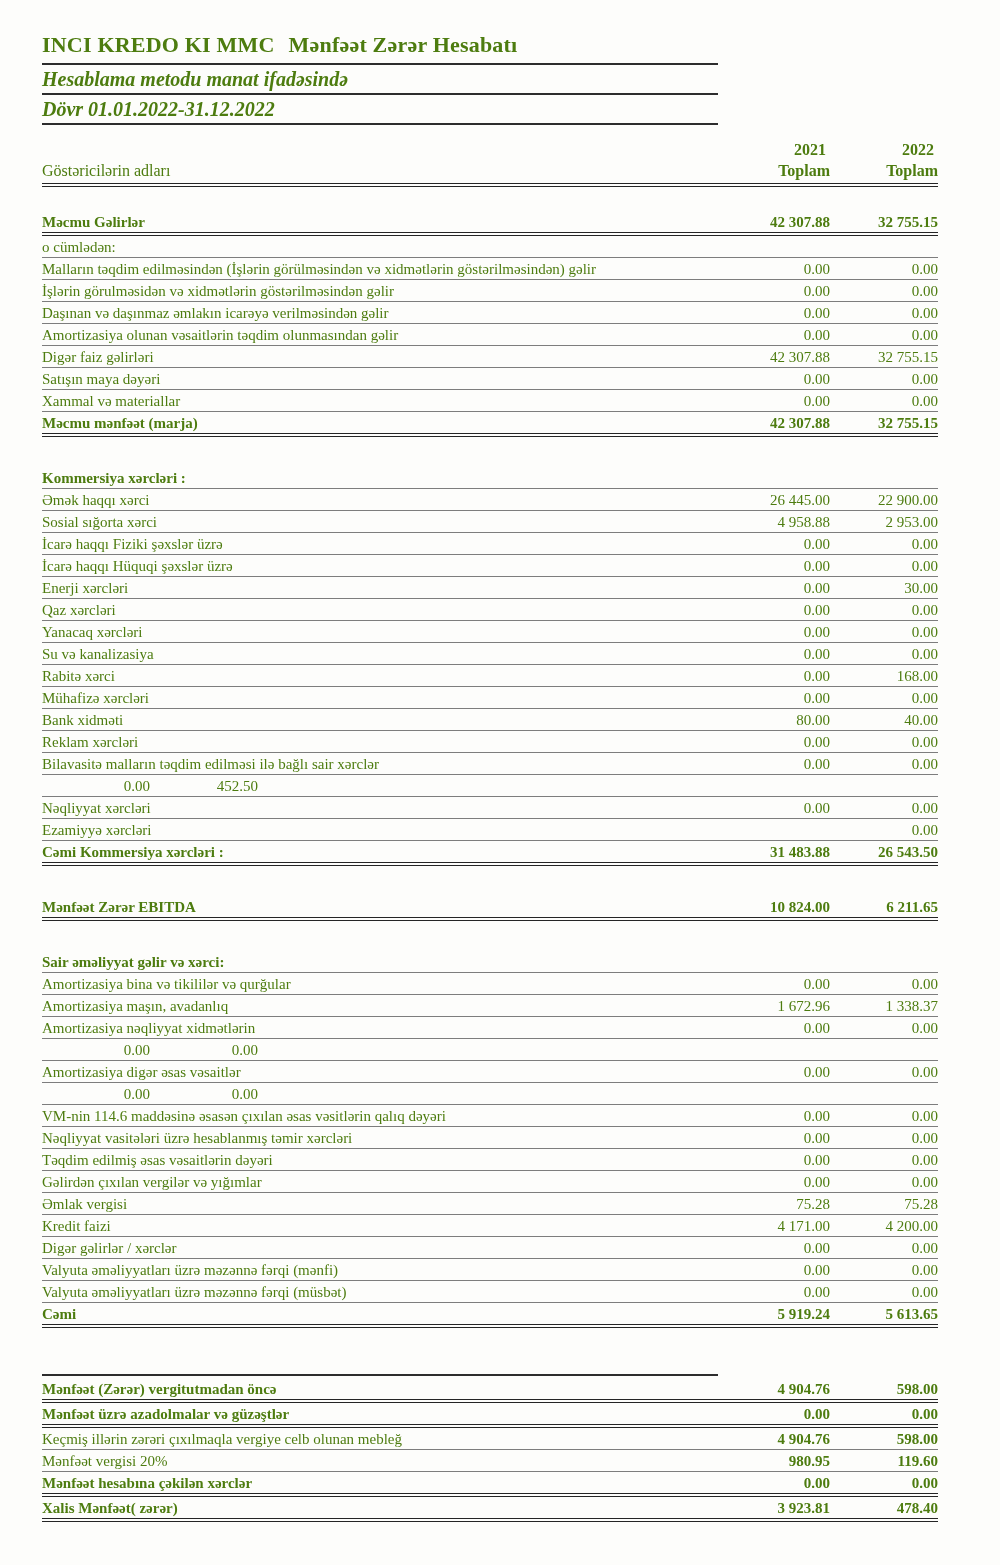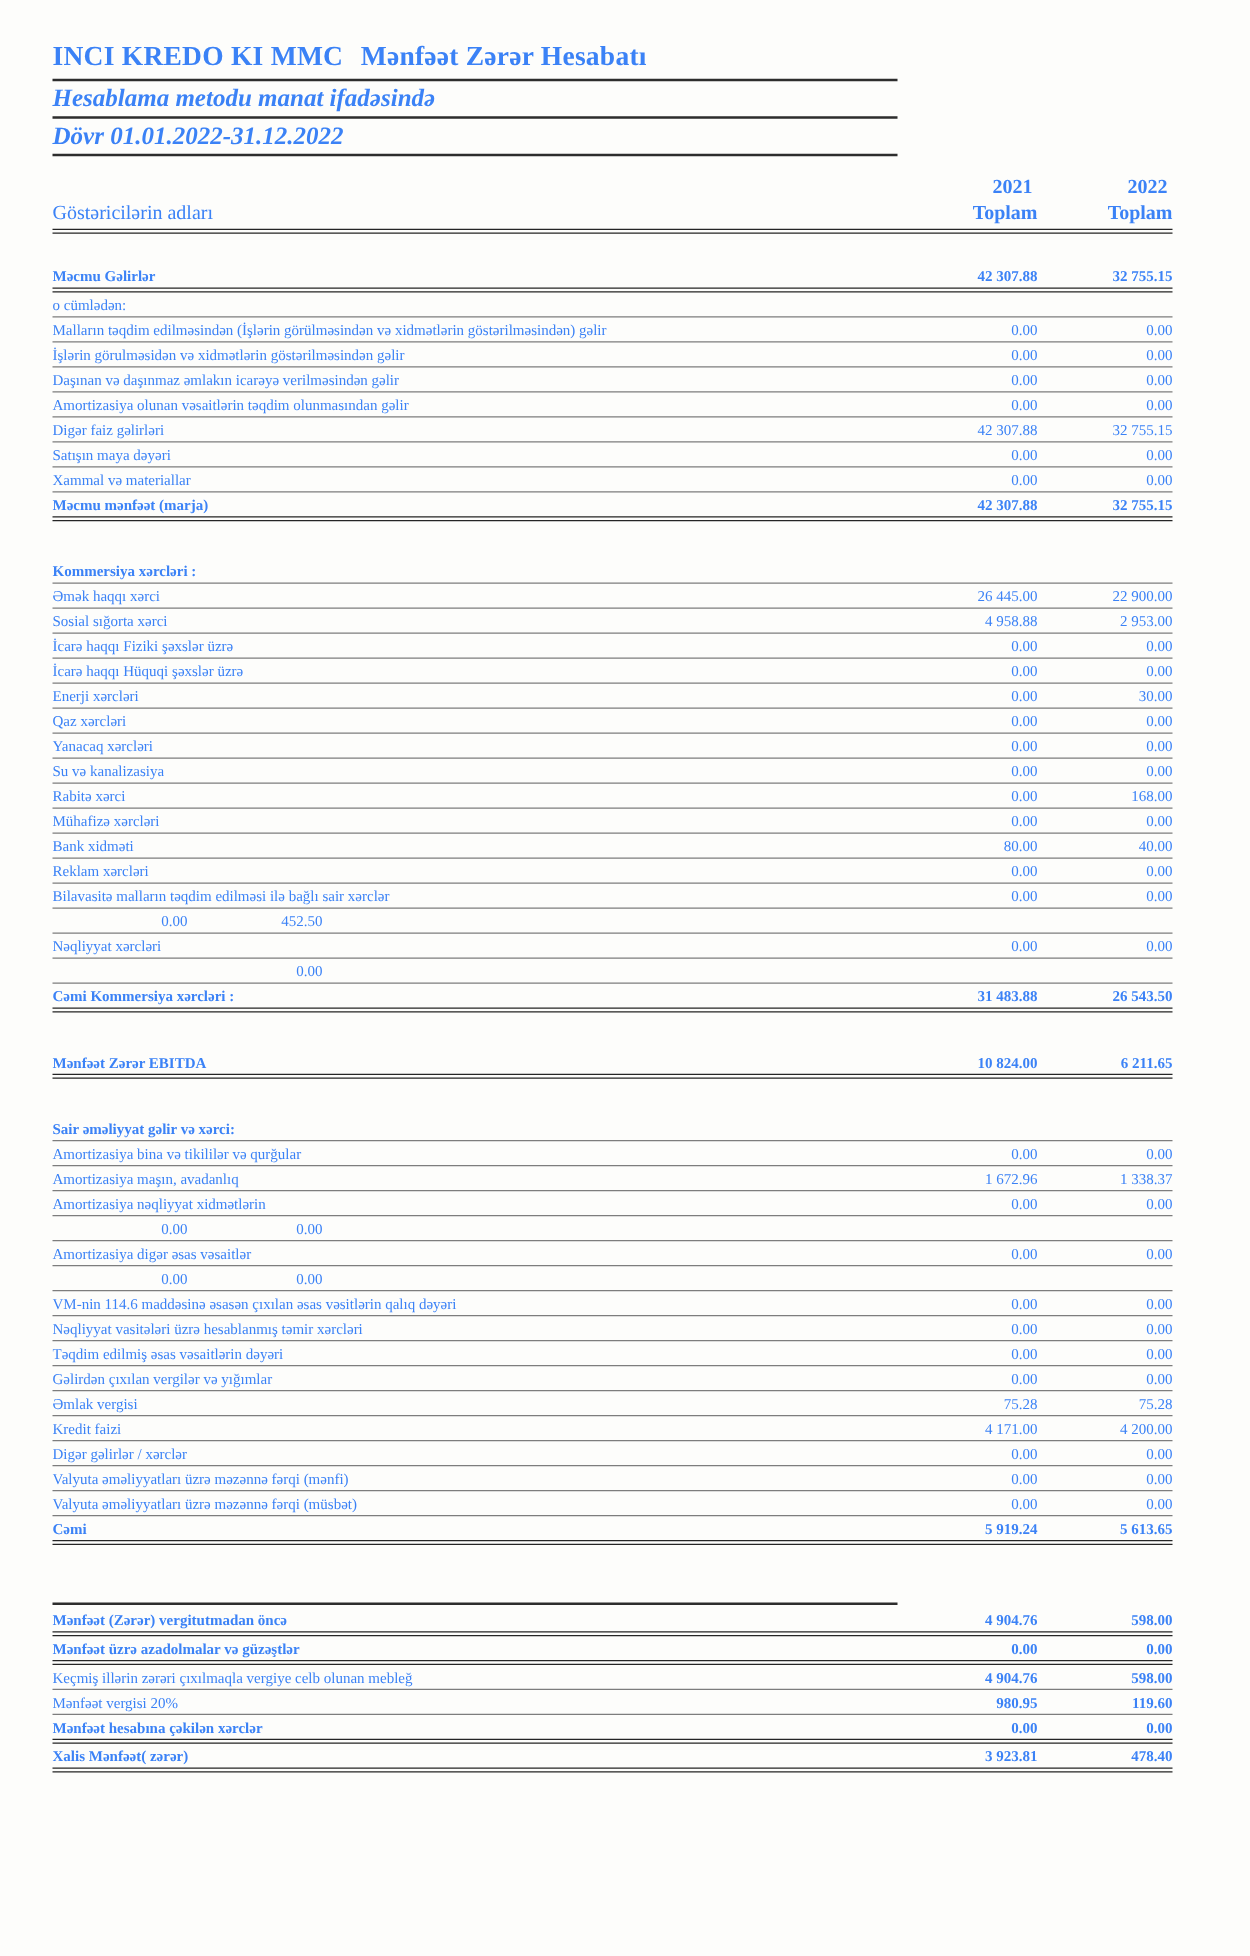--- a/index.html
+++ b/index.html
@@ -4,21 +4,21 @@
 <style>
   * { margin: 0; padding: 0; box-sizing: border-box; }
   html, body { background: #ffffff; }
   .page {
     position: relative;
     width: 1000px;
     height: 1565px;
     background: #fdfdfb;
     padding: 32px 62px 10px 42px;
     font-family: "Liberation Serif", "DejaVu Serif", serif;
-    color: #3b82f6;
+    color: #4d7c0f;
     overflow: hidden;
   }
   
   .doc-title {
     font-size: 22px;
     font-weight: bold;
     letter-spacing: 0.2px;
     padding-bottom: 5px;
     border-bottom: 2px solid #2d2d2d;
     width: 75.5%;
@@ -53,21 +53,21 @@
   }
   .col-header .ch-col .year { padding-bottom: 3px; padding-right: 4px; }
   .col-header .ch-col .unit { padding-right: 0; }
   
   .section { margin-top: 0; }
   .row {
     display: flex;
     align-items: center;
     border-bottom: 1px solid #7d7d7d;
     padding: 3px 0 1px;
-    font-size: 12px;
+    font-size: 15px;
     position: relative;
   }
   .row .lbl {
     flex: 1;
     white-space: nowrap;
     overflow: hidden;
     padding-right: 8px;
   }
   .row .val {
     width: 108px;
@@ -237,20 +237,21 @@
         <div class="row">
           <span class="val">0.00</span>
           <span class="val">452.50</span>
         </div>
         <div class="row">
           <span class="lbl">Nəqliyyat xərcləri</span>
           <span class="val">0.00</span>
           <span class="val">0.00</span>
         </div>
         <div class="row">
+          <span class="lbl">Ezamiyyə xərcləri</span>
           <span class="val"></span>
           <span class="val">0.00</span>
         </div>
         <div class="row bold dbl">
           <span class="lbl">Cəmi Kommersiya xərcləri :</span>
           <span class="val">31 483.88</span>
           <span class="val">26 543.50</span>
         </div>
       </div>
       <div class="section" style="margin-top: 30px;">

